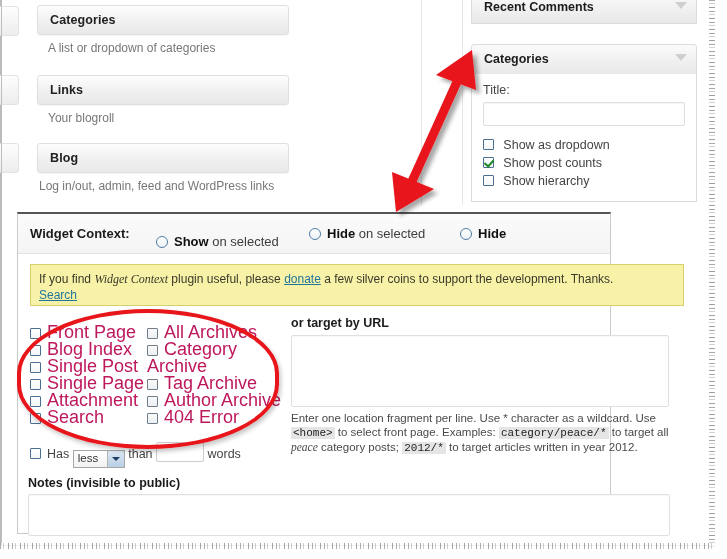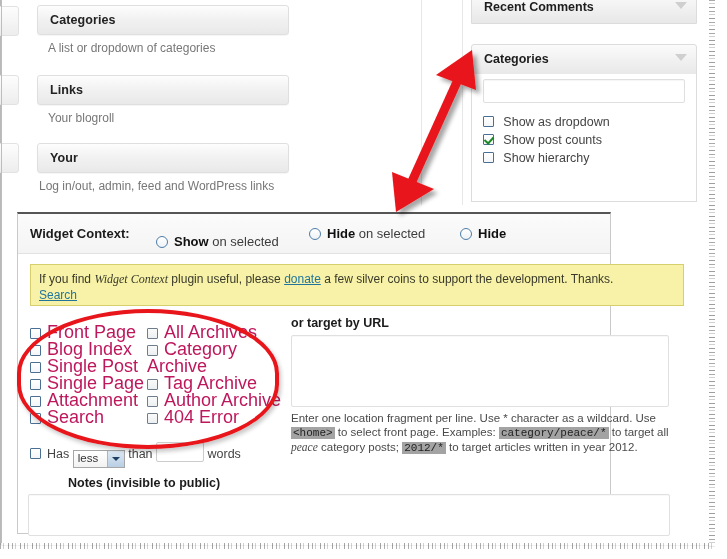--- a/index.html
+++ b/index.html
@@ -166,25 +166,25 @@
   .urlcol{position:absolute;left:289px;top:314px;width:380px;}
   .urlhead{font-weight:bold;font-size:12.5px;color:#1b1b1b;}
   .urlbox{
     margin-top:5px;width:378px;height:72px;background:#fff;
     border:1px solid #e0e0e0;border-radius:2px;box-sizing:border-box;
     box-shadow:inset 0 1px 1px rgba(0,0,0,.03);
   }
   .urlhelp{margin-top:4px;font-size:11.5px;color:#4a4a4a;line-height:14px;}
   .urlhelp code{
     font-family:"Liberation Mono","DejaVu Sans Mono",monospace;
-    background:#a3a3a3;padding:0 2px;font-size:11px;color:#222;
+    background:#e5e5e5;padding:0 2px;font-size:11px;color:#222;
   }
   .urlhelp i{font-family:"Liberation Serif","DejaVu Serif",serif;font-style:italic;}
 
-  .noteshead{position:absolute;left:26px;top:474px;font-weight:bold;font-size:12.5px;color:#1b1b1b;margin-left:40px;}
+  .noteshead{position:absolute;left:26px;top:474px;font-weight:bold;font-size:12.5px;color:#1b1b1b;}
   .notesbox{
     position:absolute;left:26px;top:492px;width:642px;height:40px;
     background:#fff;border:1px solid #e0e0e0;border-radius:2px;box-sizing:border-box;
     box-shadow:inset 0 1px 1px rgba(0,0,0,.03);
   }
 
   
   .oval{
     position:absolute;left:17px;top:309px;width:262px;height:140px;
     border:4px solid #e8151a;border-radius:50%/46%;
@@ -208,37 +208,38 @@
       <div class="wbox-title">Categories</div>
     </div>
     <div class="wdesc" style="left:47px;top:41px;width:240px;">A list or dropdown of categories</div>
 
     <div class="wbox" style="left:36px;top:75px;width:250px;height:28px;">
       <div class="wbox-title">Links</div>
     </div>
     <div class="wdesc" style="left:47px;top:111px;width:240px;">Your blogroll</div>
 
     <div class="wbox" style="left:36px;top:143px;width:250px;height:28px;">
-      <div class="wbox-title">Your</div>
+      <div class="wbox-title">Blog</div>
     </div>
     <div class="wdesc" style="left:38px;top:179px;width:240px;">Log in/out, admin, feed and WordPress links</div>
 
     <div class="colsep" style="left:420px;height:205px;"></div>
     <div class="colsep" style="left:461px;height:205px;"></div>
 
     <div class="rbox" style="left:470px;top:-8px;width:224px;height:30px;">
       <div class="rbox-title">Recent Comments</div>
       <span class="chev"></span>
     </div>
 
     <div class="rbox" style="left:470px;top:44px;width:224px;height:30px;">
       <div class="rbox-title">Categories</div>
       <span class="chev"></span>
     </div>
     <div class="rbody" style="left:470px;top:74px;width:224px;height:127px;">
+      <div class="lbl" style="margin:9px 0 0 11px;">Title:</div>
       <div class="txtin" style="margin:5px 0 0 11px;width:200px;height:22px;"></div>
       <div style="margin:12px 0 0 11px;">
         <div style="height:18px;">
           <span class="cb"></span>
           <span class="lbl" style="margin-left:6px;">Show as dropdown</span>
         </div>
         <div style="height:18px;">
           <span class="cb checked"></span>
           <span class="lbl" style="margin-left:6px;">Show post counts</span>
         </div>

